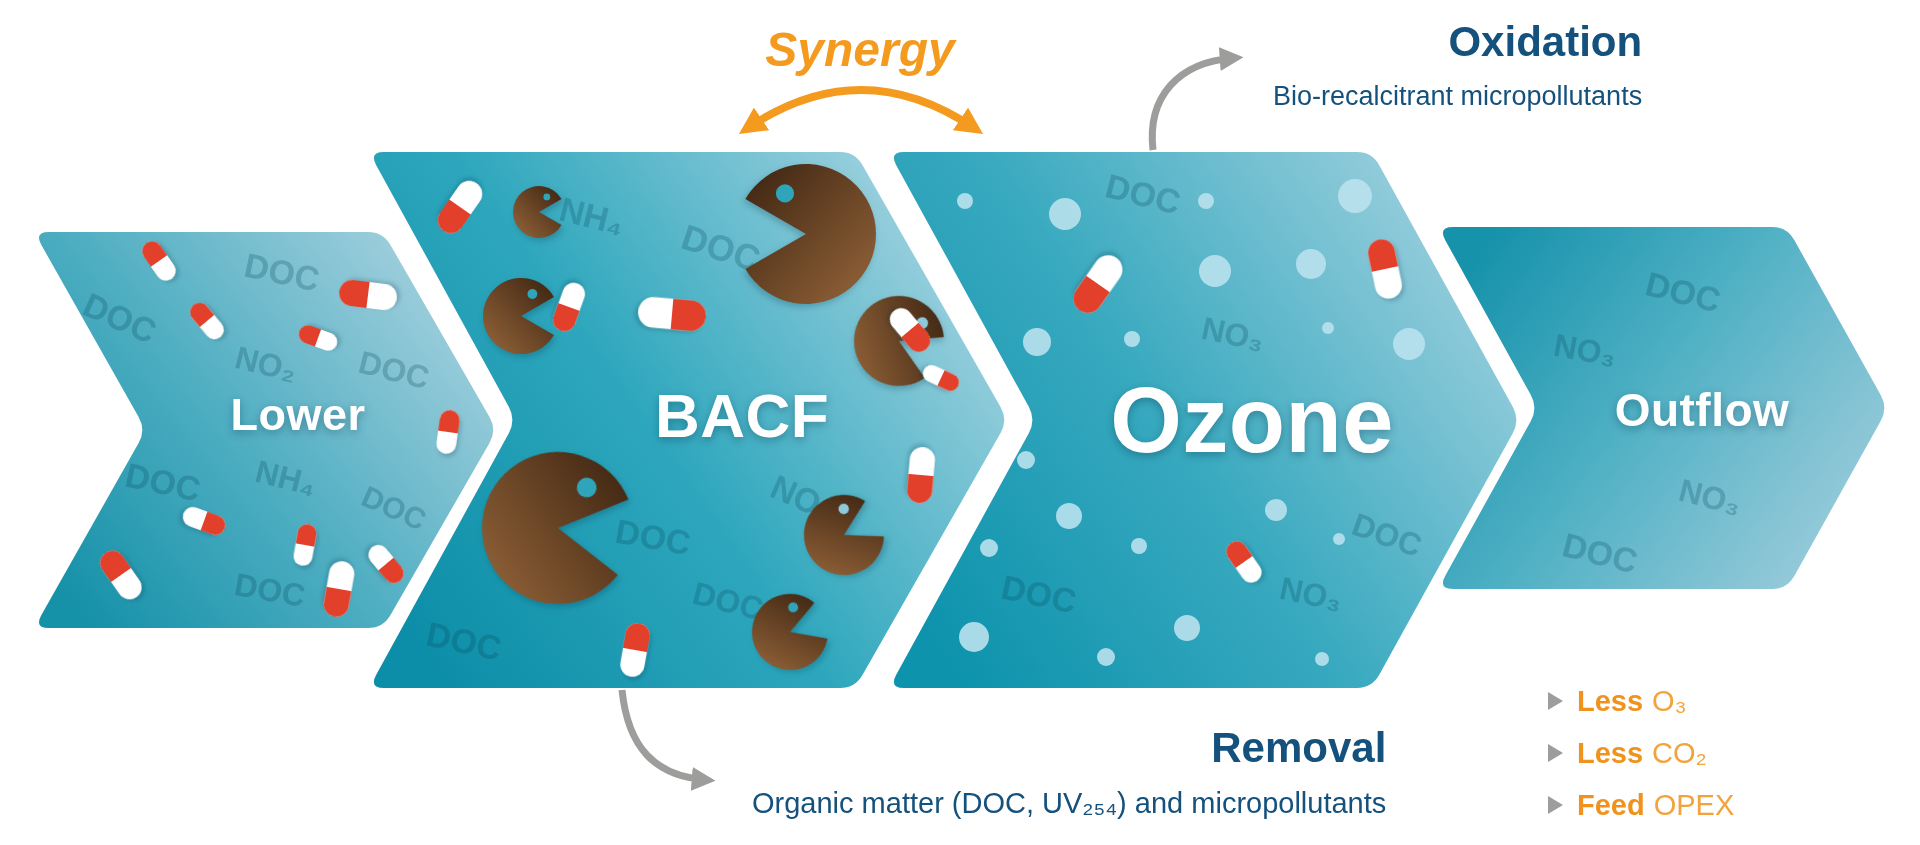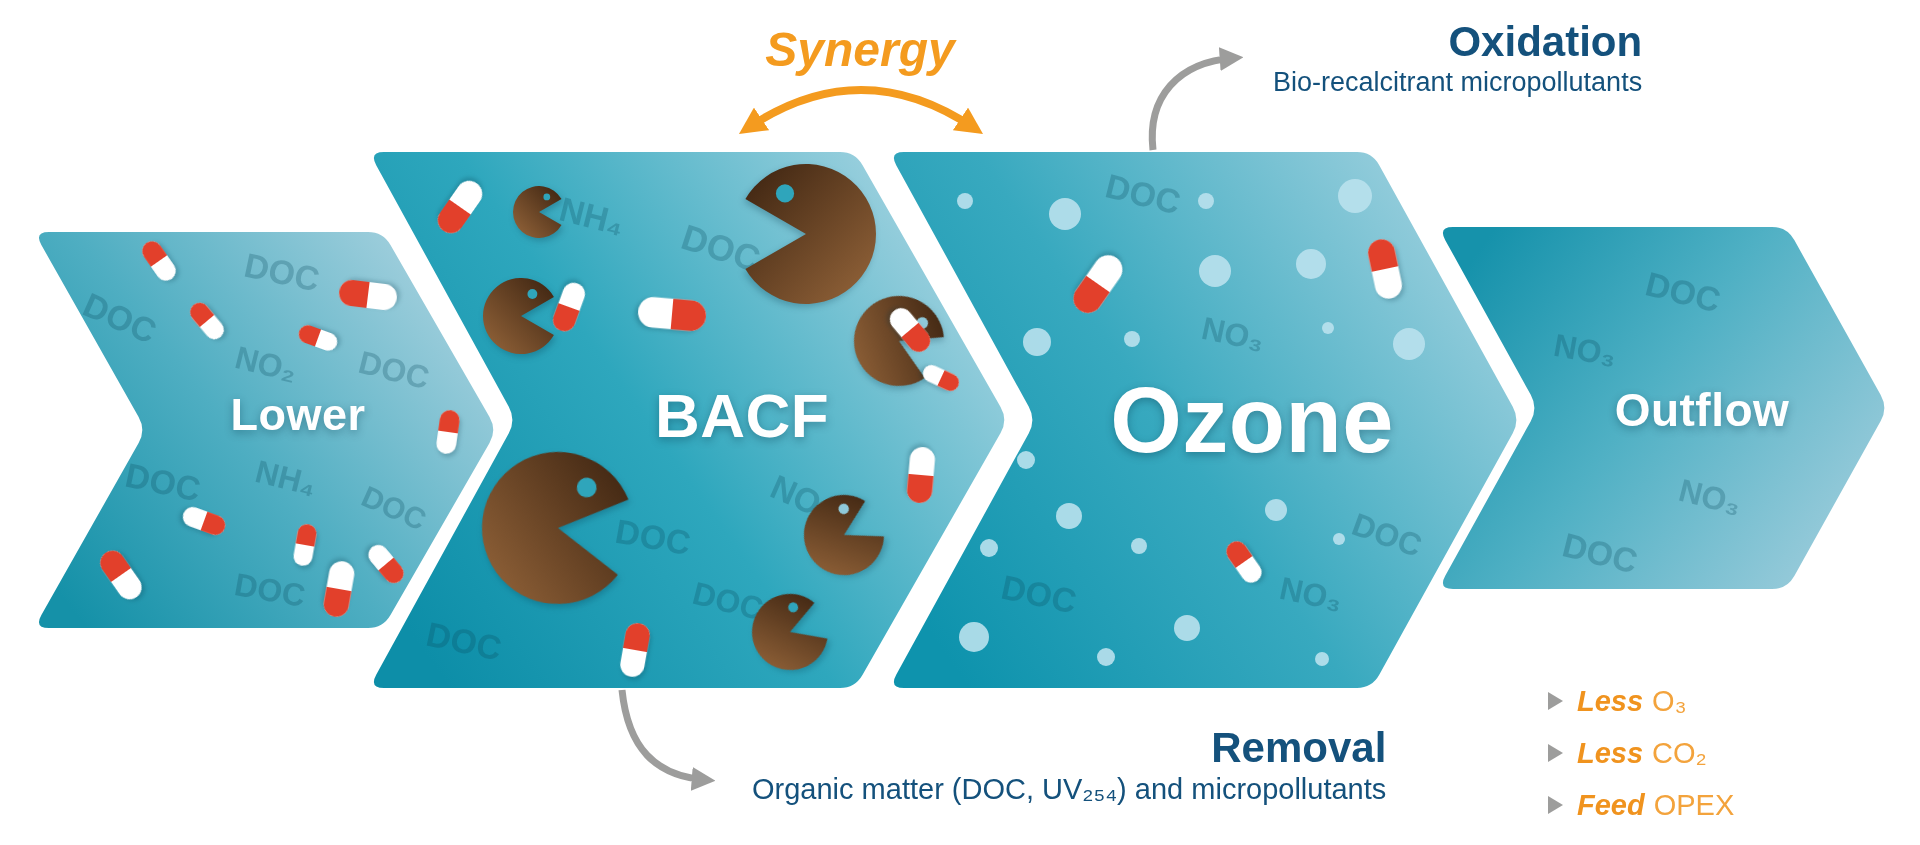--- a/index.html
+++ b/index.html
@@ -6,31 +6,31 @@
   body{width:1920px;height:845px;overflow:hidden;
        font-family:"Liberation Sans","DejaVu Sans",sans-serif;}
   #stage{position:relative;width:1920px;height:845px;background:#fff;}
   #diagram-svg{position:absolute;left:0;top:0;width:1920px;height:845px;}
   .cap{filter:drop-shadow(2px 3px 2px rgba(0,45,65,.22));}
   .bac{filter:drop-shadow(2px 3px 3px rgba(0,45,65,.25));}
   .arrow-label{position:absolute;transform:translate(-50%,-50%);color:#fff;
        font-weight:bold;white-space:nowrap;letter-spacing:.5px;
        text-shadow:0 3px 9px rgba(0,50,70,.35);}
   .anno-title{font-weight:bold;font-size:42px;color:#14517C;line-height:1.05;text-align:right;}
-  .anno-sub{font-size:29px;color:#14517C;margin-top:3px;white-space:nowrap;}
+  .anno-sub{font-size:29px;color:#14517C;margin-top:17px;white-space:nowrap;}
   #oxidation-block{position:absolute;left:1273px;top:20px;}
   #oxidation-block .anno-sub{font-size:27px;}
   #removal-block{position:absolute;left:752px;top:726px;}
   #synergy-label{position:absolute;left:860px;top:22px;transform:translateX(-50%);
        font-size:48px;font-weight:bold;font-style:italic;color:#F49B1F;white-space:nowrap;text-align:right;}
   #benefits{position:absolute;left:1548px;top:684px;}
   .benefit-row{display:flex;align-items:center;height:34px;margin-bottom:18px;font-size:29px;white-space:nowrap;}
   .benefit-tri{width:0;height:0;border-left:15px solid #9D9D9C;
        border-top:9px solid transparent;border-bottom:9px solid transparent;margin-right:14px;}
-  .benefit-emph{font-weight:bold;font-style:italic;color:#F0931E;margin-right:9px;}
+  .benefit-emph{font-weight:bold;color:#F0931E;margin-right:9px;}
   .benefit-rest{color:#F3A33C;}
 </style>
 </head>
 <body>
 
 <div id="stage">
 
   <svg id="diagram-svg" viewBox="0 0 1920 845" xmlns="http://www.w3.org/2000/svg">
     <defs>
       <linearGradient id="grad-brown" x1="0" y1="1" x2="1" y2="0">

